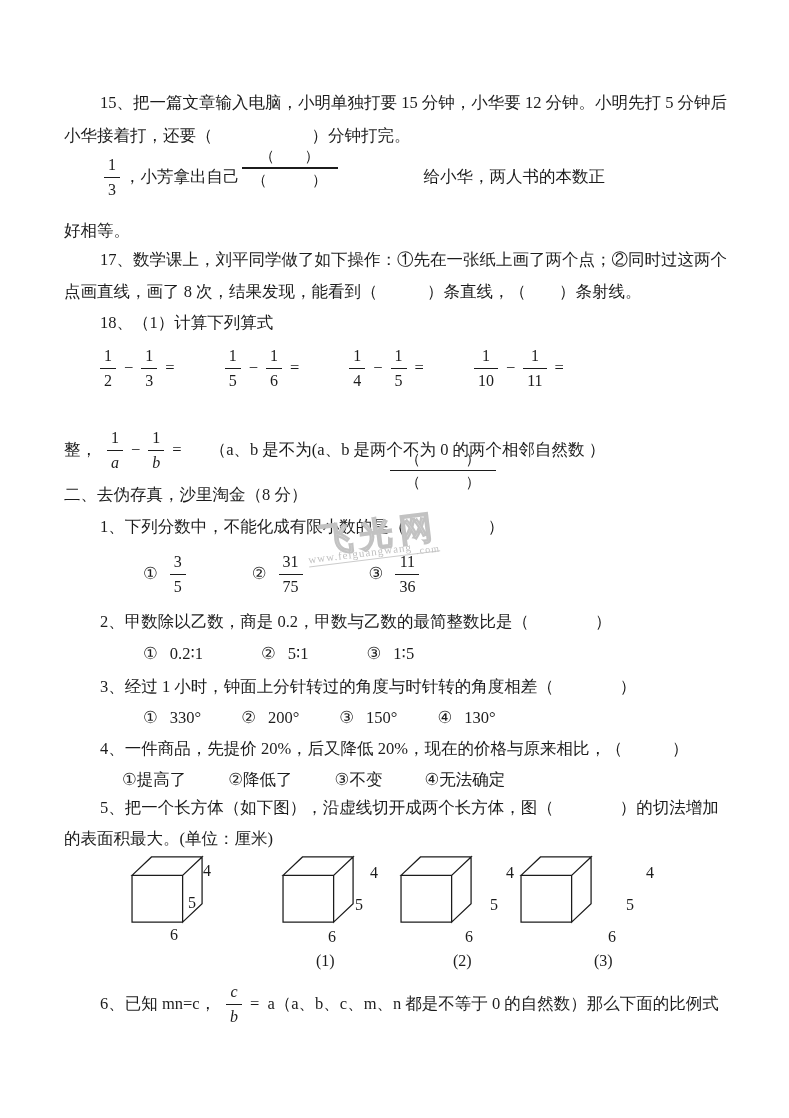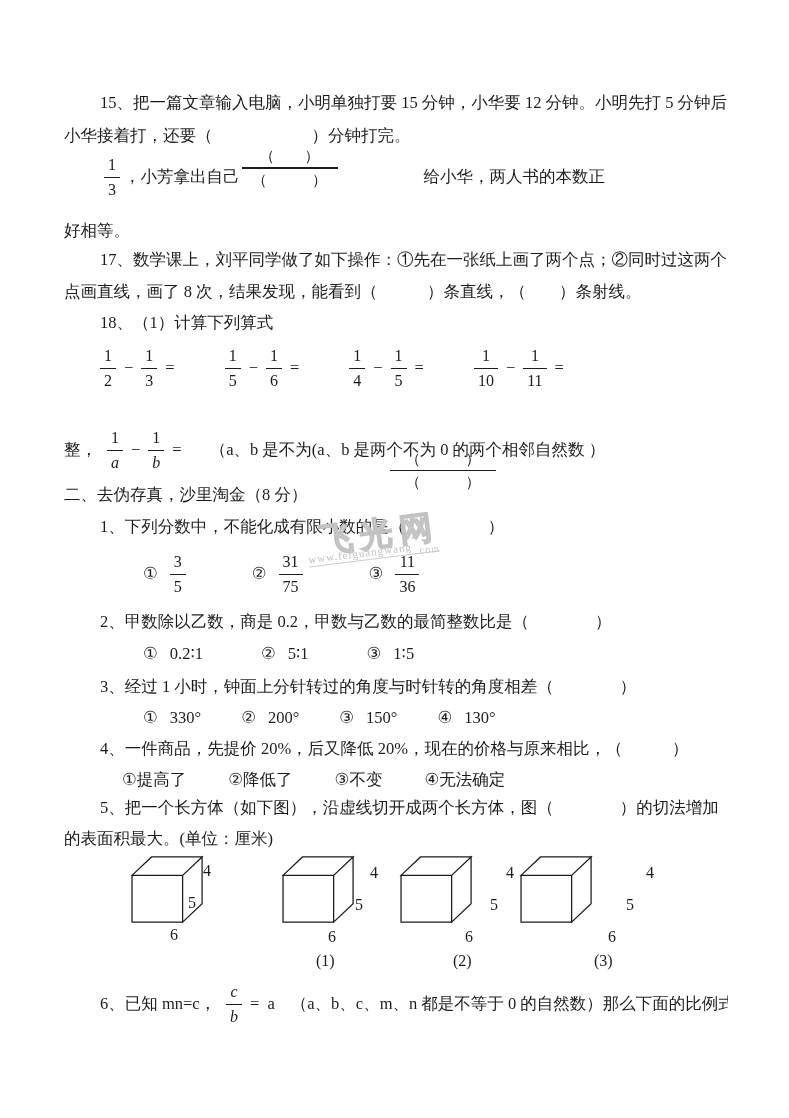--- a/index.html
+++ b/index.html
@@ -267,16 +267,16 @@
   </div>
 
   <div class="abs row" style="left:100px;top:982px;height:44px">
     <span>6、已知 mn=c，</span>
     <span class="frac" style="margin-left:10px">
       <span class="fn it">c</span>
       <span class="fd it">b</span>
     </span>
     <span class="op">=</span>
     <span>a</span>
-    <span style="margin-left:16px">（a、b、c、m、n 都是不等于 0 的自然数）那么下面的比例式</span>
+    <span style="">（a、b、c、m、n 都是不等于 0 的自然数）那么下面的比例式</span>
   </div>
 
 </div>
 
 </body></html>

